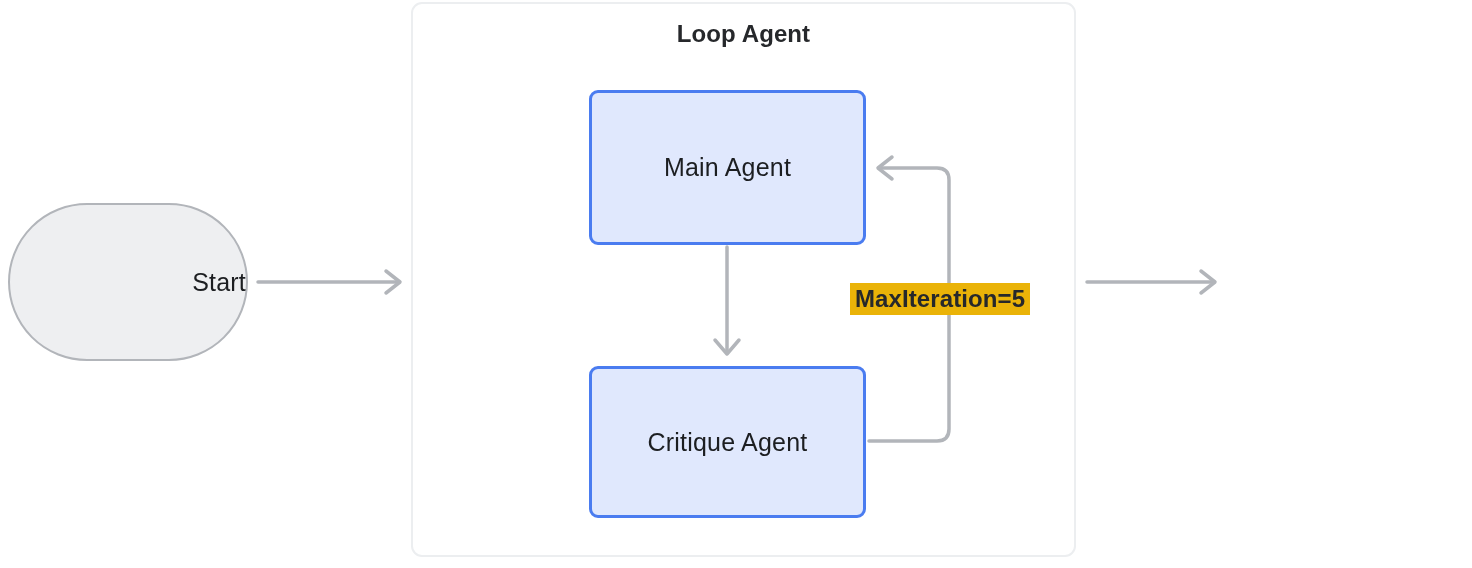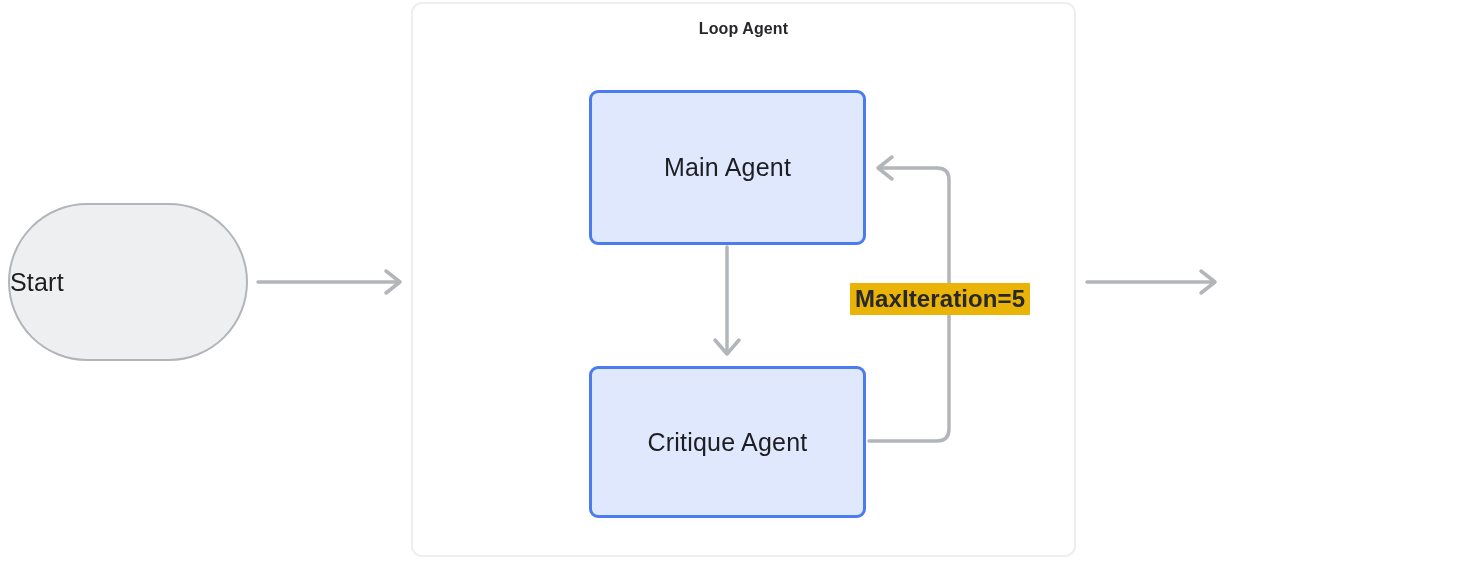--- a/index.html
+++ b/index.html
@@ -21,21 +21,21 @@
   }
   
   .terminal {
     position: absolute;
     box-sizing: border-box;
     background: #eeeff1;
     border: 2px solid #b2b5ba;
     border-radius: 999px;
     display: flex;
     align-items: center;
-    justify-content: flex-start;
+    justify-content: flex-end;
     color: #1c1e21;
     font-size: 25px;
     font-weight: 400;
     letter-spacing: .2px;
   }
   #start-node { left: 8px;   top: 203px; width: 240px; height: 158px; }
   #end-node   { left: 1225px; top: 203px; width: 240px; height: 158px; }
 
   
   #loop-agent-panel {
@@ -48,21 +48,21 @@
     background: #ffffff;
     border: 2px solid #eceef0;
     border-radius: 11px;
   }
   #loop-agent-title {
     position: absolute;
     left: 0;
     top: 16px;
     width: 100%;
     text-align: center;
-    font-size: 16px;
+    font-size: 24px;
     font-weight: 700;
     color: #26282b;
     letter-spacing: .1px;
   }
 
   
   .agent-box {
     position: absolute;
     box-sizing: border-box;
     background: #e0e8fd;

